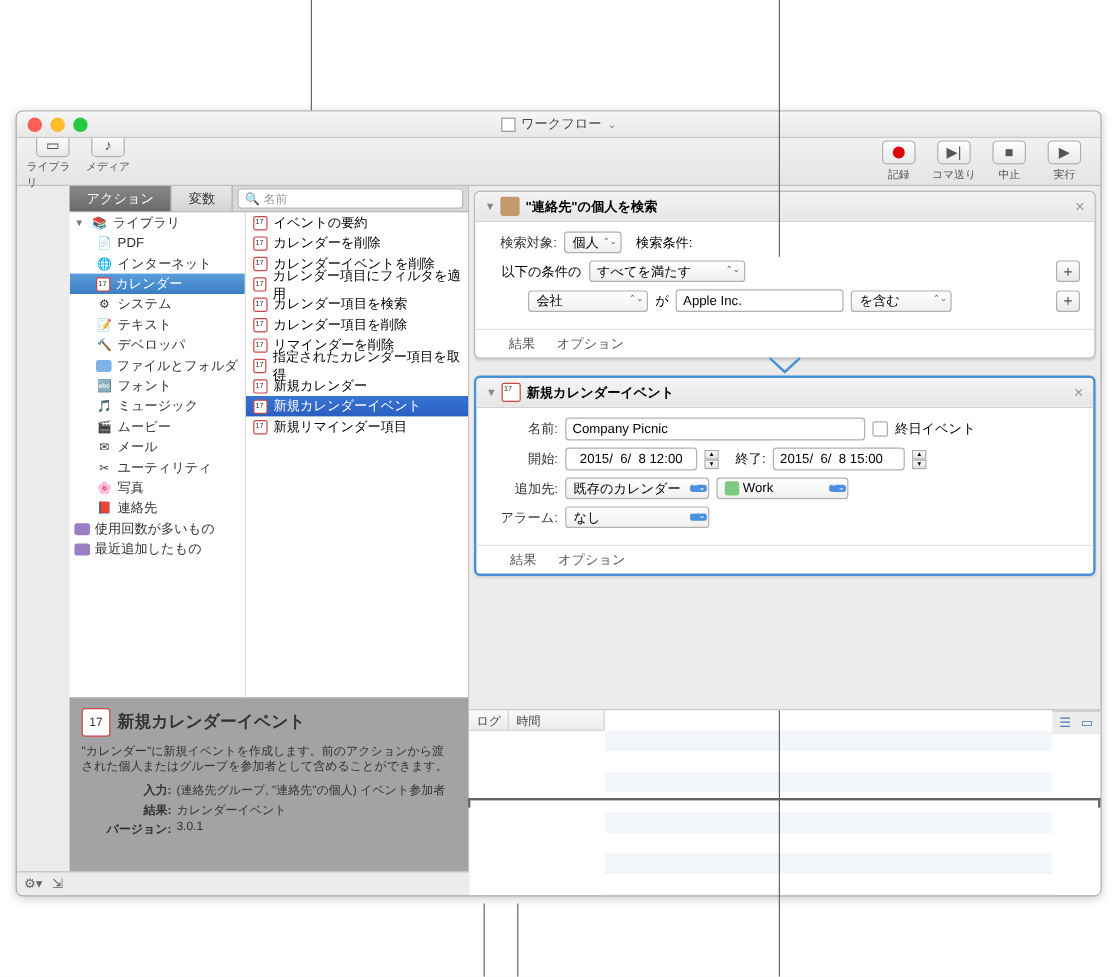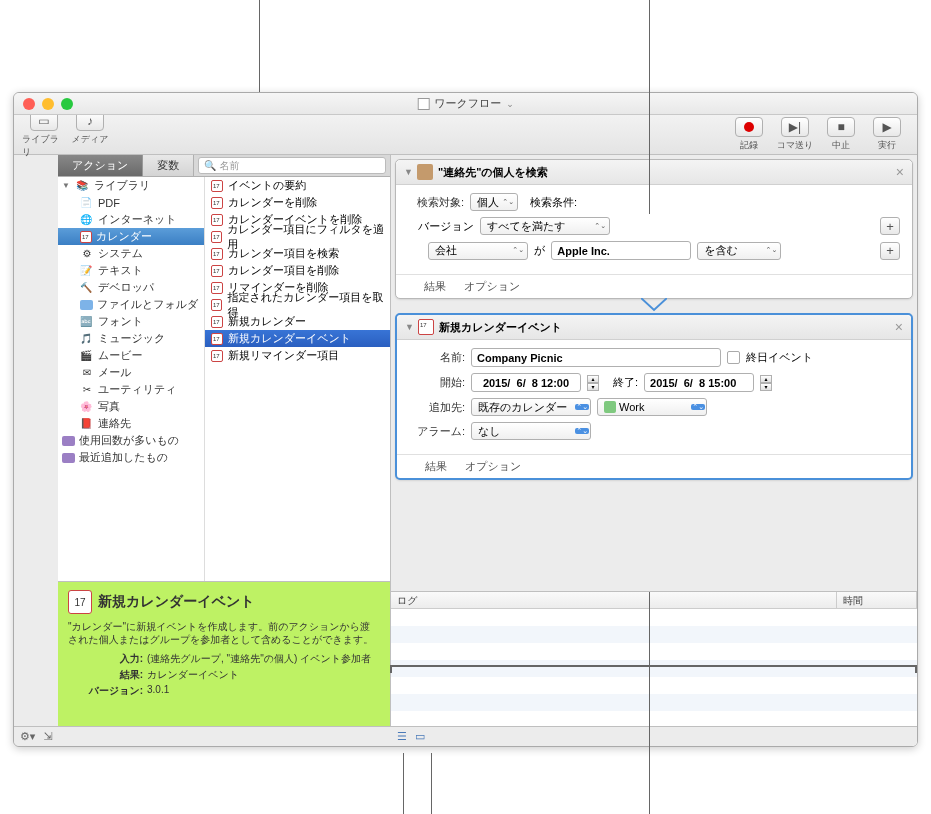--- a/index.html
+++ b/index.html
@@ -30,21 +30,21 @@
 .col2 { flex: 1; overflow-y: auto; }
 .tree-item { display: flex; align-items: center; padding: 1px 4px; height: 17px; font-size: 11px; color: #333; gap: 4px; }
 .tree-item.indent { padding-left: 22px; }
 .tree-item.sel { background: linear-gradient(#5b9dd9,#3b7fc4); color: #fff; }
 .tree-icon { width: 14px; height: 14px; display: inline-flex; align-items: center; justify-content: center; font-size: 10px; }
 .folder-i { background: #7db3e8; border-radius: 2px; width: 13px; height: 10px; }
 .cal-i { background: #fff; border: 1px solid #c44; border-radius: 2px; width: 12px; height: 12px; position: relative; }
 .cal-i::before { content:"17"; position:absolute; font-size:6px; color:#333; left:1px; top:2px; }
 .list-item { display: flex; align-items: center; padding: 1px 6px; height: 17px; font-size: 11px; gap: 5px; }
 .list-item.sel { background: linear-gradient(#3874d6,#2a5fc0); color: #fff; }
-.info-pane { height: 165px; border-top: 1px solid #bfbfbf; background: #bef264; padding: 8px 10px; font-size: 10px; color: #333; overflow: hidden; }
+.info-pane { height: 165px; border-top: 1px solid #bfbfbf; background: #a3a3a3; padding: 8px 10px; font-size: 10px; color: #333; overflow: hidden; }
 .info-title { display: flex; align-items: center; gap: 6px; margin-bottom: 6px; }
 .info-title .cal-big { width: 24px; height: 24px; background: #fff; border: 1px solid #c44; border-radius: 3px; display:flex;align-items:center;justify-content:center;font-size:10px; }
 .info-title h3 { font-size: 14px; font-weight: bold; }
 .info-desc { margin-bottom: 6px; line-height: 1.3; }
 .info-row { display: flex; margin-bottom: 2px; }
 .info-label { width: 75px; text-align: right; font-weight: bold; margin-right: 4px; }
 .info-footer { position: absolute; bottom: 0; left: 0; width: 377px; height: 20px; border-top: 1px solid #bfbfbf; background: #ececec; display: flex; align-items: center; padding: 0 6px; gap: 8px; color: #666; }
 .right-pane { flex: 1; display: flex; flex-direction: column; background: #ececec; }
 .workflow-area { flex: 1; padding: 4px; overflow-y: auto; }
 .action-card { background: #fff; border: 1px solid #b8b8b8; border-radius: 5px; margin-bottom: 14px; box-shadow: 0 1px 2px rgba(0,0,0,0.1); position: relative; }
@@ -54,30 +54,30 @@
 .card-header .aicon { width: 16px; height: 16px; margin-right: 5px; }
 .book-i { background: #c49a6c; border-radius: 2px; }
 .card-title { font-weight: bold; flex: 1; font-size: 11px; }
 .card-close { color: #999; cursor: pointer; font-size: 14px; }
 .card-body { padding: 8px 12px; font-size: 11px; }
 .form-row { display: flex; align-items: center; margin-bottom: 6px; gap: 6px; }
 .form-label { width: 56px; text-align: right; color: #333; }
 .select { background: linear-gradient(#fff,#f0f0f0); border: 1px solid #b0b0b0; border-radius: 3px; padding: 1px 18px 1px 6px; position: relative; font-size: 11px; height: 18px; display: inline-flex; align-items: center; }
 .select::after { content: "⌃⌄"; position: absolute; right: 3px; font-size: 7px; color: #555; line-height: 0.7; }
 .select.blue-end::after { background: #4a90e2; color: #fff; border-radius: 2px; padding: 1px; right: 1px; }
-.input { background: #fff; border: 1px solid #b0b0b0; border-radius: 3px; padding: 2px 5px; font-size: 11px; height: 19px; font-weight: bold; }
+.input { background: #fff; border: 1px solid #b0b0b0; border-radius: 3px; padding: 2px 5px; font-size: 11px; height: 19px; }
 .plus-btn { width: 20px; height: 18px; background: linear-gradient(#fff,#e8e8e8); border: 1px solid #b0b0b0; border-radius: 3px; display: flex; align-items: center; justify-content: center; font-size: 13px; color: #555; }
 .card-footer { padding: 4px 28px; border-top: 1px solid #e0e0e0; font-size: 11px; color: #555; display: flex; gap: 18px; }
 .connector { position: absolute; left: 50%; bottom: -14px; transform: translateX(-50%); width: 26px; height: 14px; }
 .connector svg { width: 100%; height: 100%; }
 .checkbox { width: 13px; height: 13px; border: 1px solid #aaa; border-radius: 2px; background: #fff; display: inline-block; vertical-align: middle; }
 .stepper { display: inline-flex; flex-direction: column; width: 12px; }
 .stepper span { height: 8px; background: linear-gradient(#fff,#e0e0e0); border: 1px solid #b0b0b0; font-size: 6px; text-align: center; line-height: 6px; }
 .cal-color { width: 12px; height: 12px; background: #7fc97f; border-radius: 2px; display: inline-block; vertical-align: middle; margin-right: 3px; }
-.log-pane { height: 155px; border-top: 1px solid #bfbfbf; background: #fff; display: flex; flex-direction: column; }
+.log-pane { height: 155px; border-top: 1px solid #bfbfbf; background: #fff; display: flex; flex-direction: row; }
 .log-header { display: flex; background: linear-gradient(#fafafa,#ececec); border-bottom: 1px solid #ccc; height: 17px; }
 .log-col { padding: 2px 6px; font-size: 10px; color: #444; border-right: 1px solid #ccc; }
 .log-col.c1 { flex: 1; } .log-col.c2 { width: 80px; }
 .log-body { flex: 1; background: repeating-linear-gradient(#fff,#fff 17px,#f2f6fb 17px,#f2f6fb 34px); }
 .log-footer { height: 20px; border-top: 1px solid #bfbfbf; background: #ececec; display: flex; align-items: center; padding: 0 6px; gap: 8px; color: #4a7ab8; }
 .tri-disc { font-size: 8px; color: #777; margin-right: 2px; }
 </style>
 </head>
 <body>
 
@@ -298,26 +298,26 @@
             <span class="card-title">"連絡先"の個人を検索</span>
             <span class="card-close">×</span>
           </div>
           <div class="card-body">
             <div class="form-row">
               <span class="form-label">検索対象:</span>
               <span class="select">個人</span>
               <span style="margin-left:6px">検索条件:</span>
             </div>
             <div class="form-row">
-              <span style="margin-left:10px">バージョン</span>
+              <span style="margin-left:10px">以下の条件の</span>
               <span class="select" style="width:130px">すべてを満たす</span>
               <div style="flex:1"></div>
               <div class="plus-btn">+</div>
             </div>
-            <div class="form-row" style="margin-left:20px">
+            <div class="form-row" style="margin-left:32px">
               <span class="select" style="width:100px">会社</span>
               <span>が</span>
               <input class="input" style="width: 140px;" value="Apple Inc.">
               <span class="select" style="width:84px">を含む</span>
               <div style="flex:1"></div>
               <div class="plus-btn">+</div>
             </div>
           </div>
           <div class="card-footer">
             <span>結果</span>

